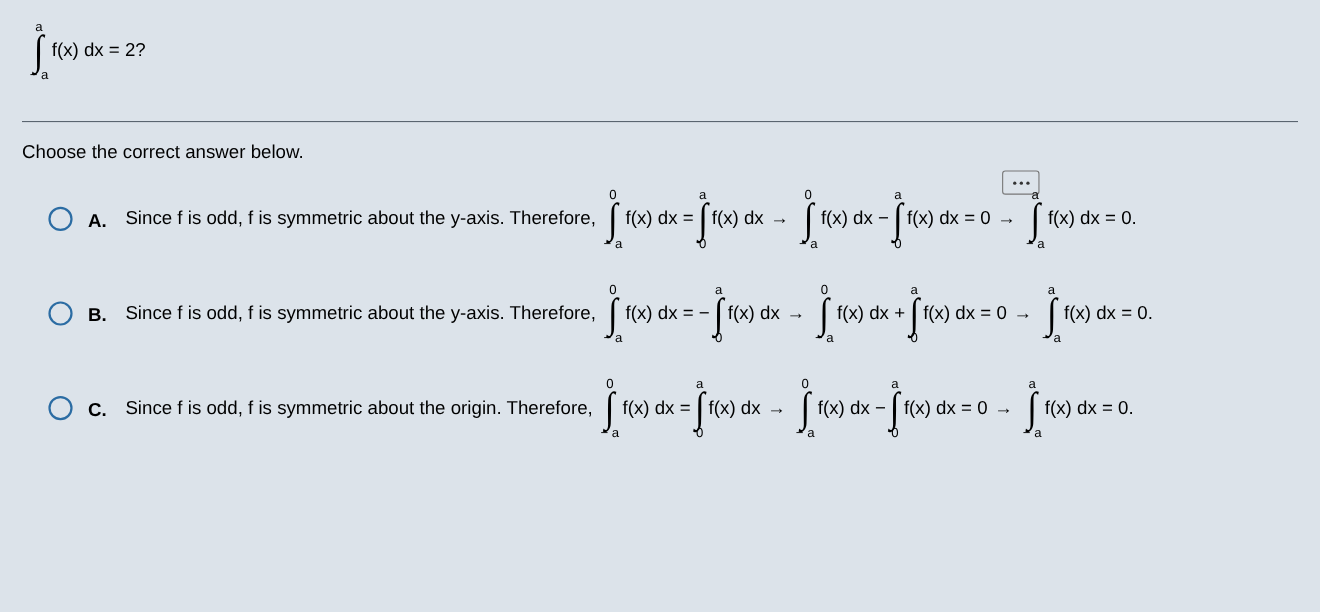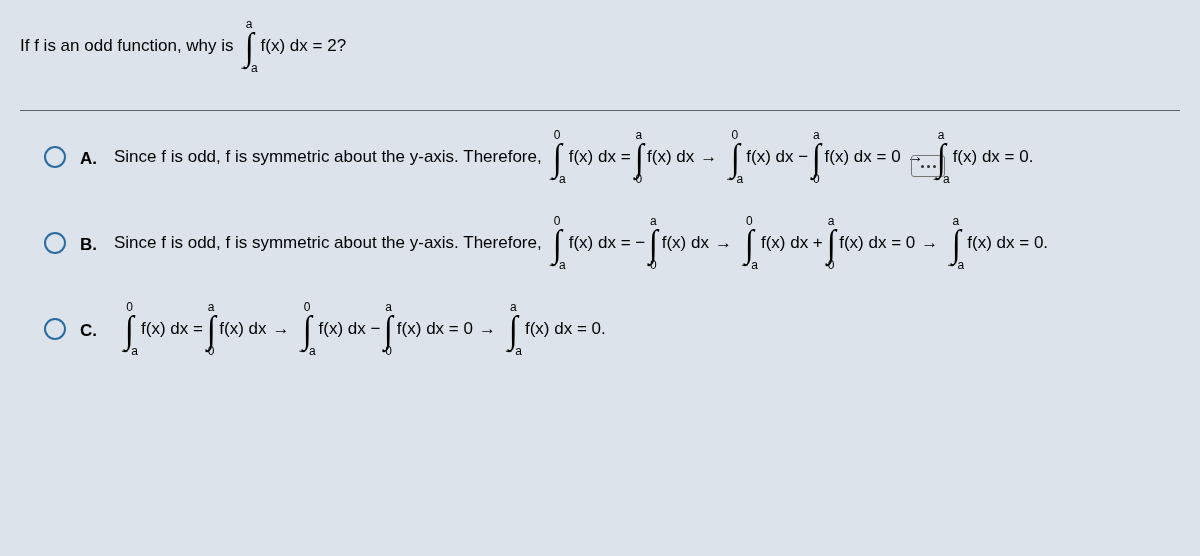--- a/index.html
+++ b/index.html
@@ -100,38 +100,38 @@
   }
   .therefore-gap { width: 4px; display:inline-block; }
   .arrow { margin: 0 6px; }
 </style>
 </head>
 <body>
 
 <div class="page">
 
   <div class="question-row">
-    <span>If f is an odd function, why is</span>
     <span class="therefore-gap"></span>
     <span class="int">
       <span class="ub">a</span>
       <span class="sym">∫</span>
       <span class="lb">− a</span>
     </span>
     <span>f(x) dx = 2?</span>
   </div>
 
   <div class="dots-btn">
     <span></span>
     <span></span>
     <span></span>
   </div>
 
   <hr class="sep">
 
+  <div class="prompt">Choose the correct answer below.</div>
 
   <div class="options">
 
     <div class="option">
       <div class="radio"></div>
       <div class="option-label">A.</div>
       <div class="option-body">
         <span>Since f is odd, f is symmetric about the y-axis. Therefore,</span>
         <span class="therefore-gap"></span>
         <span class="expr">
@@ -211,20 +211,21 @@
             </span>
           <span>f(x) dx = 0.</span>
         </span>
       </div>
     </div>
 
     <div class="option">
       <div class="radio"></div>
       <div class="option-label">C.</div>
       <div class="option-body">
+        <span>Since f is odd, f is symmetric about the origin. Therefore,</span>
         <span class="therefore-gap"></span>
         <span class="expr">
           <span class="int">
               <span class="ub">0</span>
               <span class="sym">∫</span>
               <span class="lb">− a</span>
             </span>
           <span>f(x) dx =</span>
           <span class="int">
               <span class="ub">a</span>

